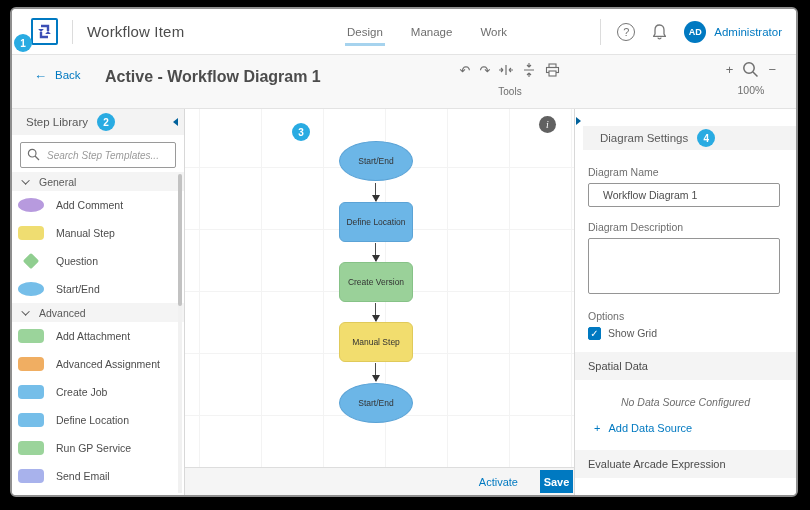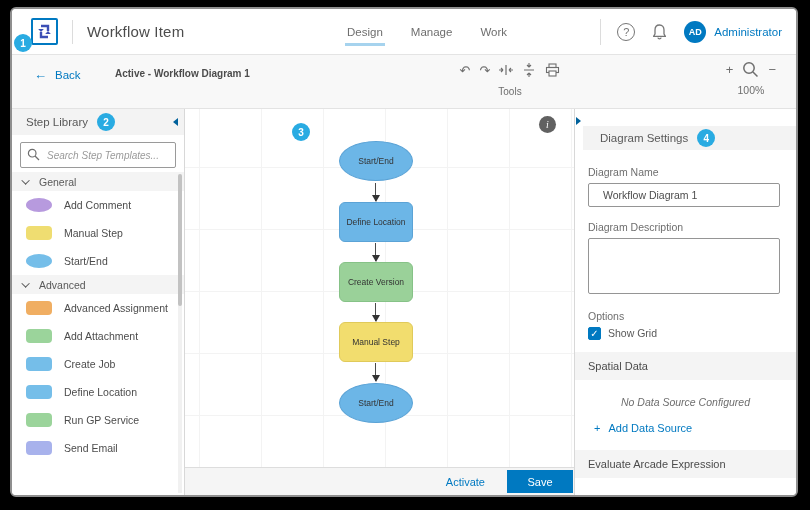--- a/index.html
+++ b/index.html
@@ -29,21 +29,21 @@
   .avatar { width:22px; height:22px; border-radius:50%; background:#0079c1; color:#fff;
     font-size:9px; font-weight:bold; display:flex; align-items:center; justify-content:center; margin-right:8px; }
   .user-name { font-size:11.5px; color:#0079c1; }
 
   
   .toolbar { height:54px; background:#f8f8f8; border-bottom:1px solid #e3e3e3;
     position:relative; flex:0 0 auto; }
   .back { position:absolute; left:22px; top:12px; display:flex; align-items:center;
     color:#0079c1; font-size:11.5px; gap:8px; cursor:pointer; }
   .back .arr { font-size:13px; }
-  .diagram-title { position:absolute; left:103px; top:13px; font-size:10px; color:#4c4c4c; font-weight:bold; }
+  .diagram-title { position:absolute; left:93px; top:13px; font-size:16px; color:#4c4c4c; font-weight:bold; }
   .tools-cluster { position:absolute; left:443px; top:5px; width:110px; text-align:center; }
   .tools-icons { display:flex; gap:9px; justify-content:center; align-items:center; height:20px; }
   .tool-glyph { font-size:13px; color:#6e6e6e; line-height:1; cursor:pointer; }
   .tools-label { font-size:10px; color:#6e6e6e; margin-top:6px; }
   .zoom-cluster { position:absolute; right:20px; top:5px; text-align:center; }
   .zoom-row { display:flex; align-items:center; gap:8px; }
   .zoom-btn { font-size:13px; color:#6e6e6e; cursor:pointer; }
   .zoom-level { font-size:10.5px; color:#6e6e6e; margin-top:5px; }
 
   
@@ -71,21 +71,21 @@
   .search-input::placeholder { font-style:italic; color:#9a9a9a; }
   .search-glyph { position:absolute; left:7px; top:6px; }
   .step-list { flex:1; overflow:hidden; position:relative; }
   .scrollbar-track { position:absolute; right:2px; top:2px; bottom:2px; width:4px; background:#f1f1f1; }
   .scrollbar-thumb { position:absolute; right:2px; top:2px; width:4px; height:132px;
     background:#c2c2c2; border-radius:2px; }
   .section-hdr { height:19px; background:#f4f4f4; display:flex; align-items:center;
     padding-left:12px; font-size:10.5px; color:#595959; gap:9px; cursor:pointer; }
   .chev { width:6px; height:6px; border-left:1.5px solid #595959; border-bottom:1.5px solid #595959;
     transform:rotate(-45deg) translateY(-2px); }
-  .step-item { height:28px; display:flex; align-items:center; padding-left:14px; gap:12px; cursor:grab; }
+  .step-item { height:28px; display:flex; align-items:center; padding-left:6px; gap:12px; cursor:grab; }
   .step-item span.lbl { font-size:10.5px; color:#4c4c4c; }
   .shape { flex:0 0 auto; }
   .sh-ellipse { width:26px; height:14px; border-radius:50%; }
   .sh-rect { width:26px; height:14px; border-radius:4px; }
   .sh-diamond { width:14px; height:14px; transform:rotate(45deg) scale(.82); margin:0 6px; border-radius:2px; }
   .c-purple { background:#b79ade; } .c-yellow { background:#efdd71; }
   .c-green  { background:#90ce90; } .c-blue   { background:#75bee9; }
   .c-green2 { background:#9bd49b; } .c-orange { background:#f0ae62; }
   .c-peri   { background:#a8b2ec; }
 
@@ -108,22 +108,22 @@
   .n-yellow{ background:#f2dd6e; border:1px solid #e0ca5a; }
   .flow-arrow { position:absolute; left:190px; width:1px; background:#4a4a4a; }
   .flow-arrow::after { content:""; position:absolute; bottom:-1px; left:-3.5px;
     border-left:4px solid transparent; border-right:4px solid transparent;
     border-top:7px solid #333; }
   .canvas-badge { position:absolute; left:107px; top:14px; }
 
   .footer { height:28px; flex:0 0 auto; background:#f5f5f5; border-top:1px solid #ddd;
     display:flex; align-items:center; justify-content:flex-end; }
   .activate-link { font-size:11px; color:#0079c1; margin-right:22px; cursor:pointer; }
-  .save-btn { width:66px; height:23px; background:#0079c1; color:#fff; border:none;
-    font-size:11px; font-family:inherit; margin-right:1px; cursor:pointer; }
+  .save-btn { width:33px; height:23px; background:#0079c1; color:#fff; border:none;
+    font-size:11px; font-family:inherit; margin-right:1px; cursor:pointer;font-weight:bold; }
 
   
   .rpanel { width:222px; flex:0 0 auto; border-left:1px solid #d8d8d8; background:#fff;
     position:relative; overflow:hidden; }
   .rpanel .panel-band { margin-left:8px; padding-left:17px; height:24px; margin-top:17px; }
   .rp-body { padding:8px 16px 0 13px; }
   .field-label { font-size:10.5px; color:#6e6e6e; margin:8px 0 5px 0; }
   .text-input { width:100%; height:24px; border:1px solid #959595; border-radius:2px;
     padding:0 14px; font-size:10.5px; color:#4c4c4c; font-family:inherit; background:#fff; }
   .text-input::placeholder { font-style:italic; color:#9a9a9a; font-size:9.5px; }
@@ -262,35 +262,39 @@
         </div>
         <div class="step-item">
           <span class="shape sh-ellipse c-purple"></span>
           <span class="lbl">Add Comment</span>
         </div>
         <div class="step-item">
           <span class="shape sh-rect c-yellow"></span>
           <span class="lbl">Manual Step</span>
         </div>
         <div class="step-item">
+          <span class="shape sh-diamond c-green"></span>
+          <span class="lbl">Question</span>
+        </div>
+        <div class="step-item">
           <span class="shape sh-ellipse c-blue"></span>
           <span class="lbl">Start/End</span>
         </div>
 
         <div class="section-hdr">
           <span class="chev"></span>
           <span>Advanced</span>
         </div>
         <div class="step-item">
+          <span class="shape sh-rect c-green2"></span>
+          <span class="lbl">Add Attachment</span>
+        </div>
+        <div class="step-item">
           <span class="shape sh-rect c-orange"></span>
           <span class="lbl">Advanced Assignment</span>
-        </div>
-        <div class="step-item">
-          <span class="shape sh-rect c-green2"></span>
-          <span class="lbl">Add Attachment</span>
         </div>
         <div class="step-item">
           <span class="shape sh-rect c-blue"></span>
           <span class="lbl">Create Job</span>
         </div>
         <div class="step-item">
           <span class="shape sh-rect c-blue"></span>
           <span class="lbl">Define Location</span>
         </div>
         <div class="step-item">

